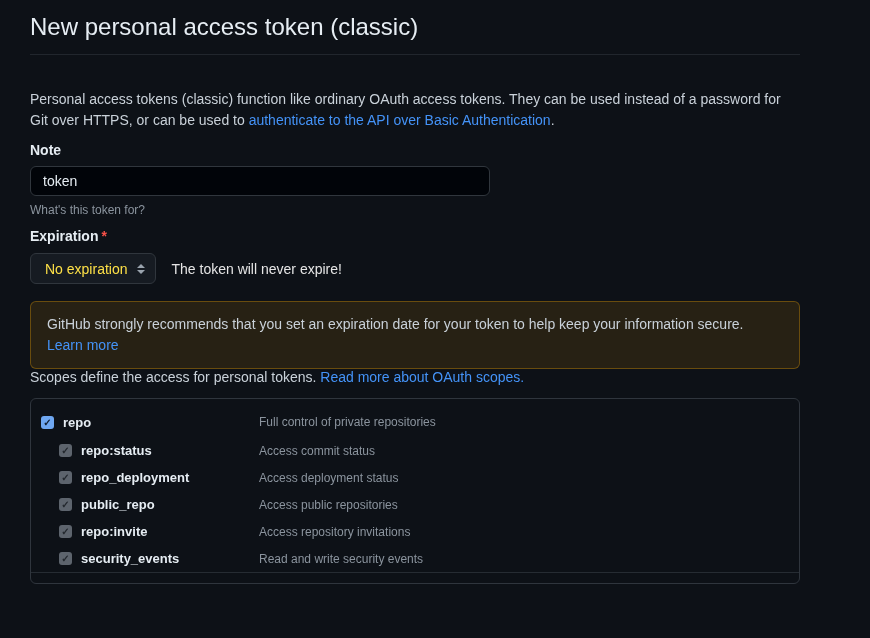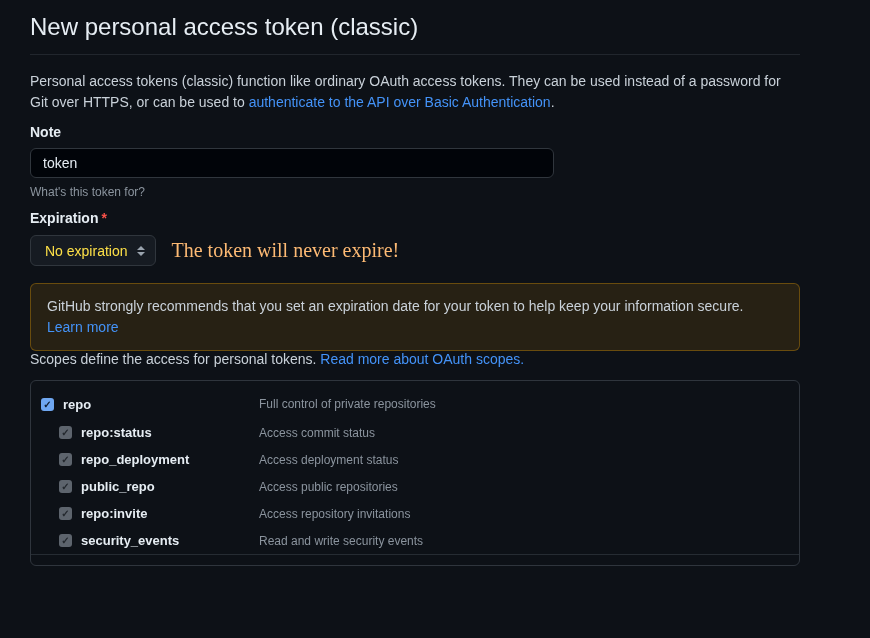--- a/index.html
+++ b/index.html
@@ -13,36 +13,36 @@
   .container { width: 770px; margin-left: 30px; }
 
   .page-title {
     font-size: 24px;
     font-weight: 400;
     color: #e6edf3;
     padding: 13px 0 13px 0;
     border-bottom: 1px solid #21262d;
   }
 
-  .intro { margin-top: 16px; line-height: 21px; color: #c9d1d9; }
+  .intro { margin-top: 34px; line-height: 21px; color: #c9d1d9; }
   a.link { color: #4493f8; text-decoration: none; cursor: pointer; }
 
   .field-label {
     display: block;
     margin-top: 11px;
     font-weight: 700;
     font-size: 14px;
     color: #e6edf3;
   }
   .required-marker { color: #f85149; font-weight: 700; margin-left: 3px; }
 
   .text-input {
     display: block;
     margin-top: 8px;
-    width: 524px;
+    width: 460px;
     height: 30px;
     background: #010409;
     border: 1px solid #30363d;
     border-radius: 6px;
     color: #e6edf3;
     font-family: "Liberation Sans", sans-serif;
     font-size: 14px;
     padding: 0 12px;
     outline: none;
   }
@@ -67,21 +67,21 @@
   .select-chevrons .up {
     width: 0; height: 0;
     border-left: 4px solid transparent; border-right: 4px solid transparent;
     border-bottom: 4px solid #9aa4ae;
   }
   .select-chevrons .down {
     width: 0; height: 0;
     border-left: 4px solid transparent; border-right: 4px solid transparent;
     border-top: 4px solid #9aa4ae;
   }
-  .expiration-hint { margin-left: 16px; color: #fdba74; font-size: 20px; font-family: Liberation Serif, serif; }
+  .expiration-hint { margin-left: 16px; color: #e5e5e5; font-size: 14px; }
 
   .warning-box {
     margin-top: 17px;
     background: rgba(187, 128, 9, 0.15);
     border: 1px solid rgba(187, 128, 9, 0.45);
     border-radius: 6px;
     padding: 12px 16px;
     line-height: 21px;
   }
   .warning-box .warning-link { display: inline-block; }

